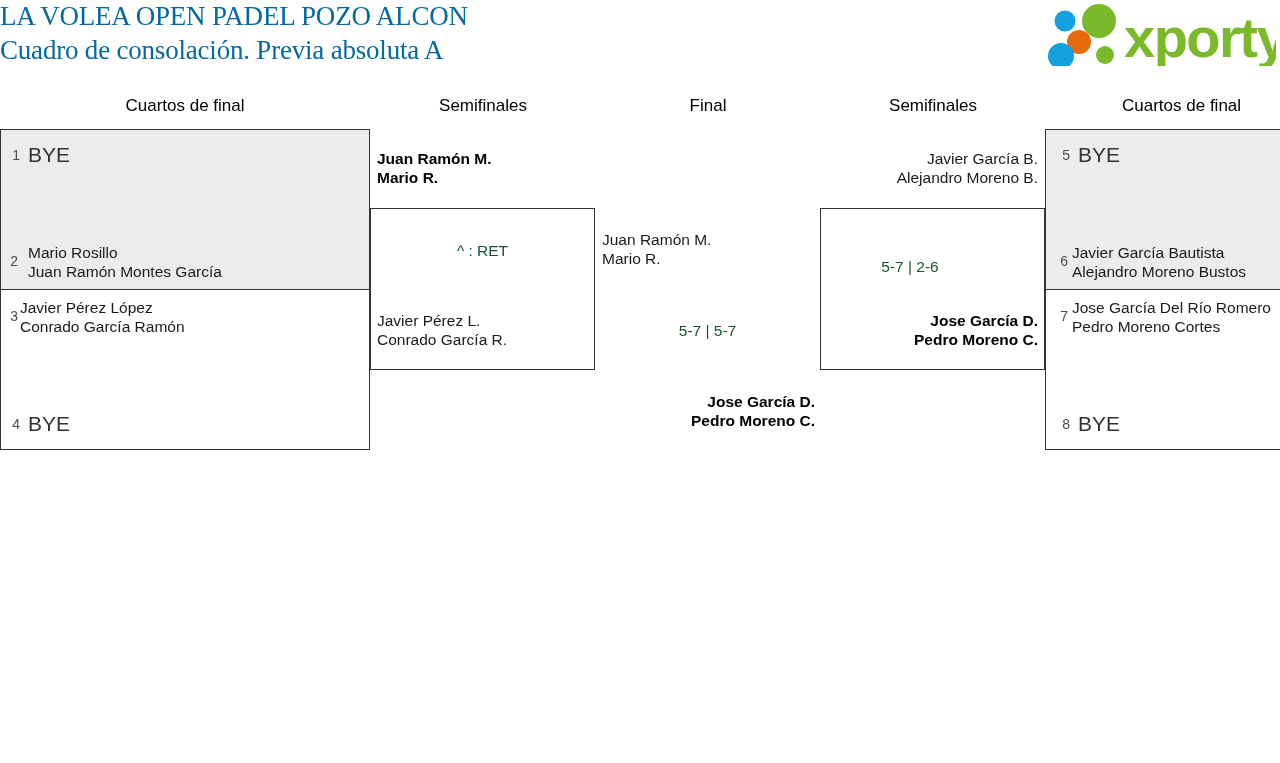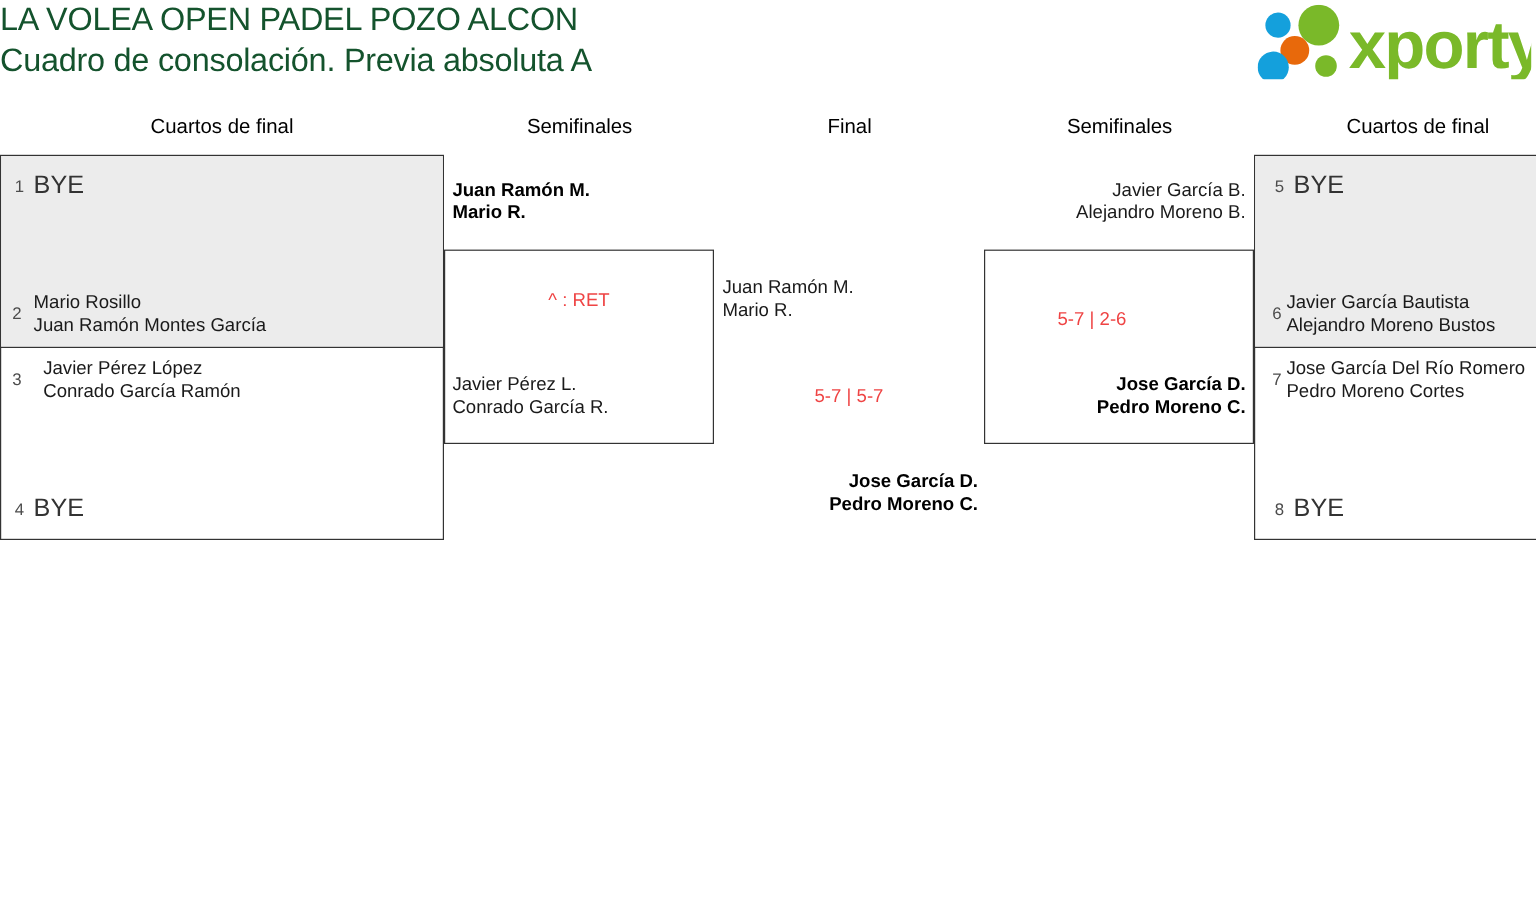--- a/index.html
+++ b/index.html
@@ -8,22 +8,22 @@
     width: 1280px; height: 763px;
     background: #ffffff;
     font-family: "Liberation Sans", sans-serif;
     overflow: hidden;
   }
   #root { position: relative; width: 1280px; height: 763px; }
 
   
   .title-block { position: absolute; left: 0; top: 0; }
   .title-line {
-    font-size: 27px; line-height: 34px; color: #14532d;
-    white-space: nowrap; letter-spacing: -0.2px;
+    font-size: 27px; line-height: 34px; color: #0369a1;
+    white-space: nowrap; letter-spacing: -0.2px; font-family: Liberation Serif, serif;
   }
   .title-line.l1 { position: absolute; left: 0; top: -1px; }
   .title-line.l2 { position: absolute; left: 0; top: 33px; }
 
   
   .logo { position: absolute; left: 1048px; top: 4px; width: 228px; height: 62px; }
   .logo svg { display: block; }
 
   
   .round-header {
@@ -44,21 +44,21 @@
     position: absolute; font-size: 14px; color: #4c4c4c;
     width: 18px; text-align: right;
   }
   .names { font-size: 15.5px; line-height: 19px; color: #1a1a1a; }
   .names .n { display: block; white-space: nowrap; }
   .slot.winner .names { font-weight: bold; color: #000; }
   .slot.right { text-align: right; }
   .slot.bye .names { font-size: 21px; color: #333; line-height: 19px; }
 
   .score {
-    position: absolute; font-size: 15.5px; color: #ef4444;
+    position: absolute; font-size: 15.5px; color: #14532d;
     white-space: nowrap; text-align: center;
   }
 </style>
 </head>
 <body>
 
 <div id="root">
 
   <div class="title-block">
     <div class="title-line l1">LA VOLEA OPEN PADEL POZO ALCON</div>
@@ -101,21 +101,21 @@
   <div class="slot" style="left:0px; top:243px; width:360px;">
     <span class="seed" style="left:0px; top:10px;">2</span>
     <div class="names" style="margin-left:28px;">
       <span class="n">Mario Rosillo</span>
       <span class="n">Juan Ramón Montes García</span>
     </div>
   </div>
 
   <div class="slot" style="left:0px; top:298px; width:360px;">
     <span class="seed" style="left:0px; top:10px;">3</span>
-    <div class="names" style="margin-left:36px;">
+    <div class="names" style="margin-left:20px;">
       <span class="n">Javier Pérez López</span>
       <span class="n">Conrado García Ramón</span>
     </div>
   </div>
 
   <div class="slot bye" style="left:0px; top:414px; width:360px;">
     <span class="seed" style="left:2px; top:2px;">4</span>
     <div class="names" style="margin-left:28px;">
       <span class="n">BYE</span>
     </div>

